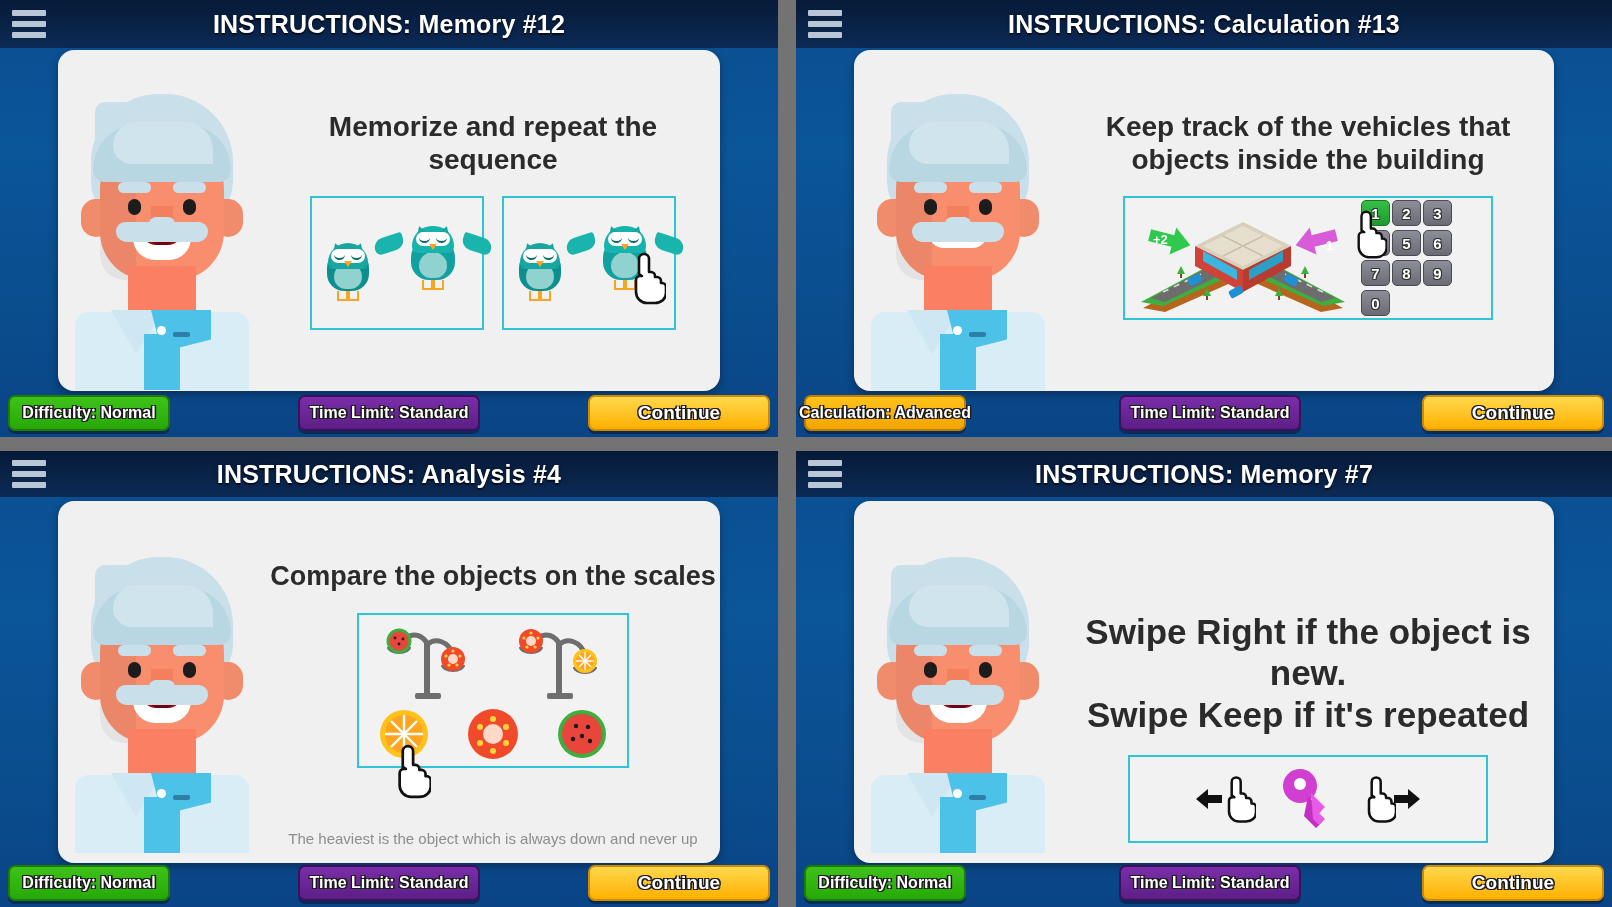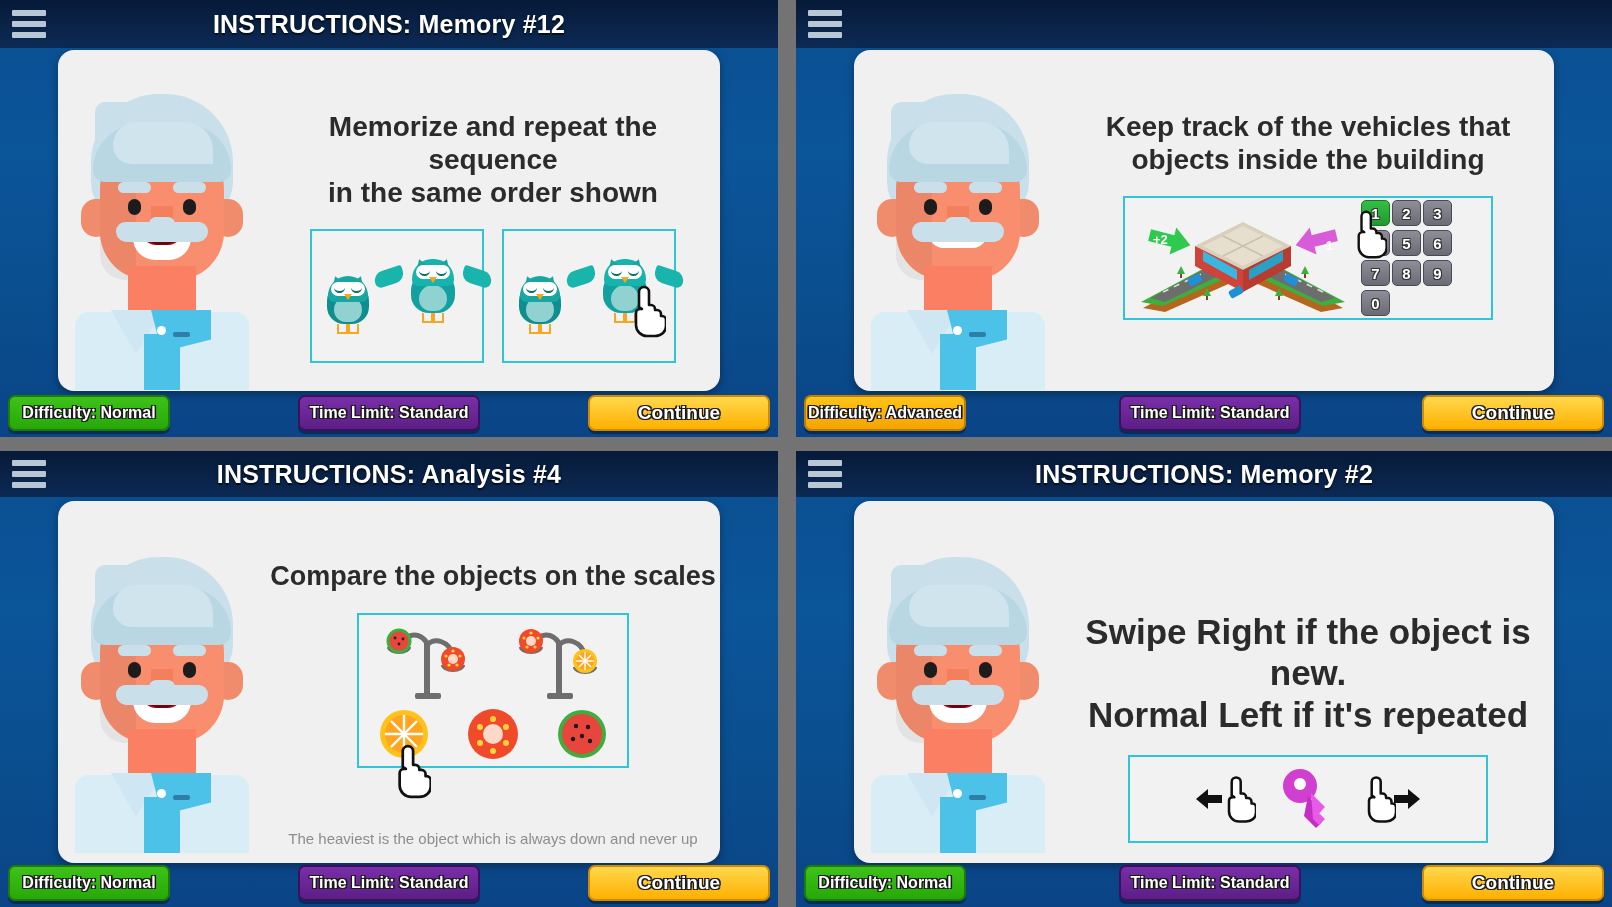--- a/index.html
+++ b/index.html
@@ -191,21 +191,20 @@
             <div class="collar-r"></div>
           <div class="tie"></div>
             <div class="btn-dot"></div>
             <div class="pocket"></div>
         </div>
       </div>
 
       <div class="content">
         <div class="prompt">
           <div>Memorize and repeat the sequence</div>
-          <div>in the same order shown</div>
         </div>
 
         <div class="demo" style="gap:18px;">
 
           <div class="tbox owlbox">
             <div class="owl-sm">
               <div class="owl-body"></div>
                 <div class="owl-belly"></div>
               <div class="owl-head">
                   <div class="owl-ear-l"></div>
@@ -296,20 +295,21 @@
     </div>
   </div>
 
   <div class="panel p-tr">
     <div class="titlebar">
       <div class="hamburger">
           <i></i>
           <i></i>
           <i></i>
         </div>
+      <div class="title">INSTRUCTIONS: Calculation #13</div>
     </div>
 
     <div class="card">
       <div class="avatar-wrap">
         <div class="av">
           <div class="hair-back"></div>
             <div class="hair-tuft"></div>
           <div class="ear-l"></div>
             <div class="ear-r"></div>
           <div class="face"></div>
@@ -405,21 +405,21 @@
                     <path d="M13 24V9a5 5 0 0 1 10 0v13h2a4 4 0 0 1 4 4v1h2a4 4 0 0 1 4 4v2h1a4 4 0 0 1 4 4v6c0 6-5 10-11 10h-8c-6 0-11-5-11-11V30a4 4 0 0 1 4-4h2z" fill="#fff" stroke="#111" stroke-width="2.6" stroke-linejoin="round"></path>
                   </svg>
               </div>
             </div>
           </div>
         </div>
       </div>
     </div>
 
     <div class="footer">
-      <div class="btn diff adv">Difficulty: Advanced</div>
+      <div class="btn diff adv">Calculation: Advanced</div>
       <div class="btn time">Time Limit: Standard</div>
       <div class="btn cont">Continue</div>
     </div>
   </div>
 
   <div class="panel p-bl">
     <div class="titlebar">
       <div class="hamburger">
           <i></i>
           <i></i>
@@ -574,21 +574,21 @@
     </div>
   </div>
 
   <div class="panel p-br">
     <div class="titlebar">
       <div class="hamburger">
           <i></i>
           <i></i>
           <i></i>
         </div>
-      <div class="title">INSTRUCTIONS: Memory #2</div>
+      <div class="title">INSTRUCTIONS: Memory #7</div>
     </div>
 
     <div class="card">
       <div class="avatar-wrap">
         <div class="av">
           <div class="hair-back"></div>
             <div class="hair-tuft"></div>
           <div class="ear-l"></div>
             <div class="ear-r"></div>
           <div class="face"></div>
@@ -610,21 +610,21 @@
             <div class="collar-r"></div>
           <div class="tie"></div>
             <div class="btn-dot"></div>
             <div class="pocket"></div>
         </div>
       </div>
 
       <div class="content">
         <div class="prompt">
           <div>Swipe Right if the object is new.</div>
-          <div>Normal Left if it's repeated</div>
+          <div>Swipe Keep if it's repeated</div>
         </div>
 
         <div class="demo">
           <div class="tbox swiperow" style="width:356px;">
             <div style="display:flex;align-items:center;">
               <svg width="30" height="24" viewBox="0 0 30 24">
                 <polygon points="2,12 14,2 14,8 28,8 28,16 14,16 14,22" fill="#111"></polygon>
               </svg>
               <svg width="36" height="52" viewBox="0 0 40 56" style="margin-left:-4px;">
                 <path d="M13 24V9a5 5 0 0 1 10 0v13h2a4 4 0 0 1 4 4v1h2a4 4 0 0 1 4 4v2h1a4 4 0 0 1 4 4v6c0 6-5 10-11 10h-8c-6 0-11-5-11-11V30a4 4 0 0 1 4-4h2z" fill="#fff" stroke="#111" stroke-width="2.8" stroke-linejoin="round"></path>

